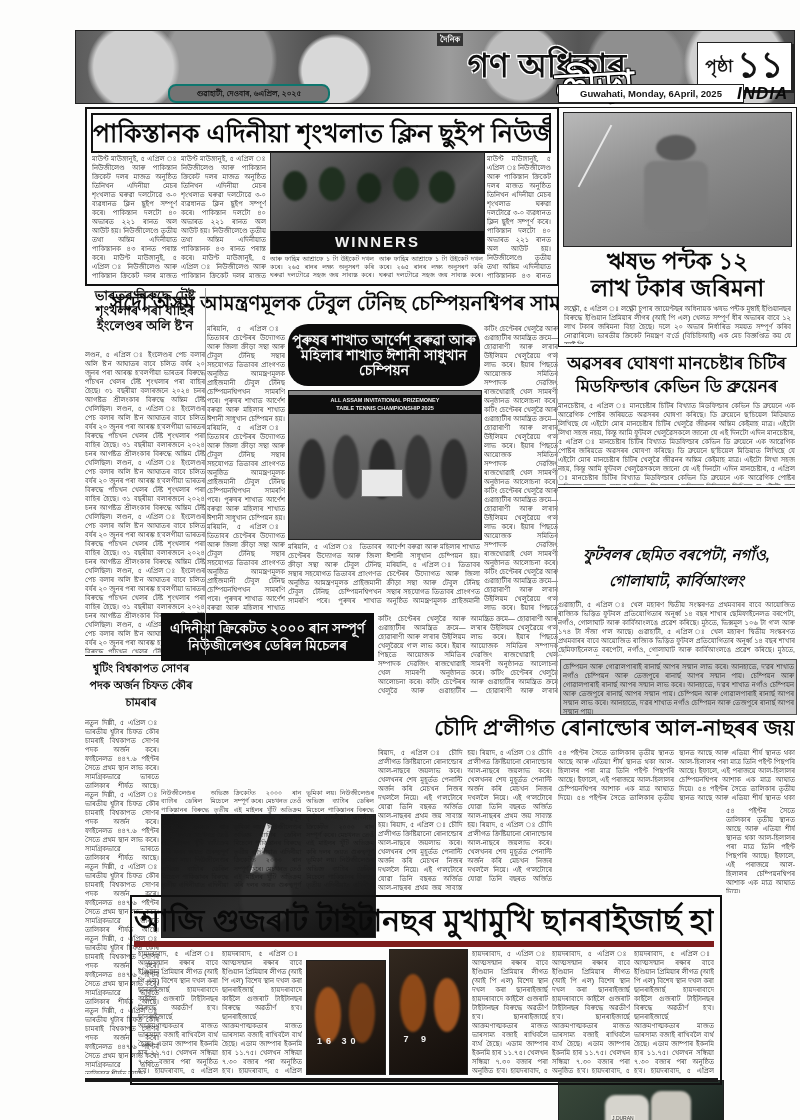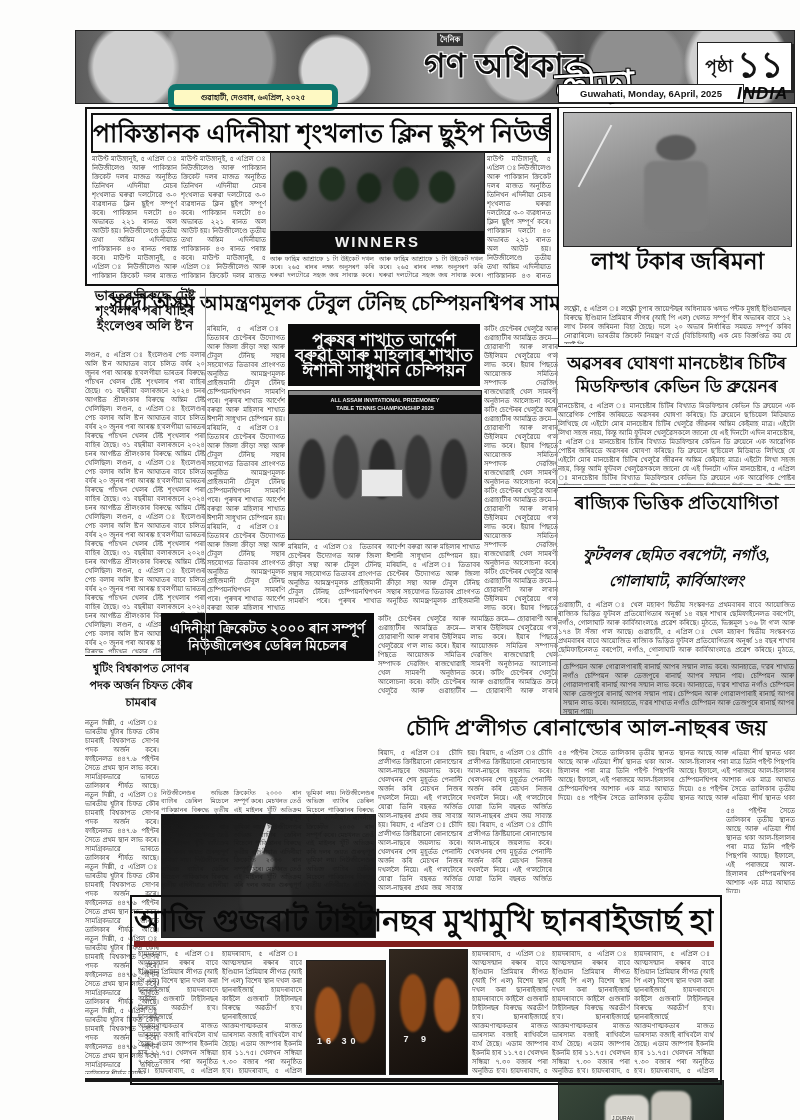--- a/index.html
+++ b/index.html
@@ -23,32 +23,32 @@
       radial-gradient(circle at 8% 50%, #cfcfcf 0 6%, transparent 7%),
       radial-gradient(circle at 20% 40%, #9a9a9a 0 9%, transparent 10%),
       radial-gradient(circle at 36% 55%, #d8d8d8 0 7%, transparent 8%),
       radial-gradient(circle at 62% 45%, #bdbdbd 0 8%, transparent 9%),
       radial-gradient(circle at 78% 50%, #8f8f8f 0 8%, transparent 9%),
       radial-gradient(circle at 92% 45%, #d0d0d0 0 7%, transparent 8%),
       linear-gradient(90deg,#5c5c5c,#8a8a8a 18%,#4f4f4f 34%,#9c9c9c 52%,#565656 70%,#838383 86%,#4a4a4a);
       border:1px solid #222;}
   .outline-dark{color:#111;text-shadow:-1px -1px 0 #fff,1px -1px 0 #fff,-1px 1px 0 #fff,1px 1px 0 #fff;}
   .outline-light{color:#fff;text-shadow:-1px -1px 0 #000,1px -1px 0 #000,-1px 1px 0 #000,1px 1px 0 #000;}
-  .pill{background:#fef9c3;border:6px solid #0f766e;border-radius:8px;color:#111;
+  .pill{background:#737373;border:2px solid #0f766e;border-radius:8px;color:#111;
         display:flex;align-items:center;justify-content:center;}
   .boxed{background:#fff;border:1px solid #222;display:flex;align-items:center;justify-content:center;}
 </style>
 </head>
 <body>
 
 <div id="page">
 
   <div class="abs masthead" style="left:75px;top:30px;width:718px;height:72px;"></div>
   <div class="abs" style="left:437px;top:33px;font-size:8px;font-weight:bold;color:#fff;background:#333;padding:0 3px;">দৈনিক</div>
-  <div class="abs outline-dark" style="left:424px;top:40px;width:230px;font-size:33px;font-weight:bold;text-align:left;white-space:nowrap;">গণ অধিকাৰ</div>
+  <div class="abs outline-dark" style="left:396px;top:40px;width:230px;font-size:33px;font-weight:bold;text-align:right;white-space:nowrap;">গণ অধিকাৰ</div>
   <div class="abs outline-light" style="left:500px;top:56px;width:190px;font-size:37px;font-weight:bold;transform:rotate(-3deg);text-align:center;white-space:nowrap;">ক্ৰীড়া</div>
 
   <div class="abs boxed" style="left:697px;top:42px;width:93px;height:47px;box-shadow:2px 2px 0 #222;">
     <span style="font-size:17px;font-weight:bold;margin-right:4px;">পৃষ্ঠা</span>
     <span style="font-size:36px;font-weight:bold;">১১</span>
   </div>
 
   <div class="abs pill" style="left:168px;top:84px;width:158px;height:15px;font-size:7.5px;font-weight:bold;">গুৱাহাটী, দেওবাৰ, ৬এপ্ৰিল, ২০২৫</div>
   <div class="abs boxed" style="left:558px;top:84px;width:184px;height:17px;font-size:9.5px;font-weight:bold;">Guwahati, Monday, 6April, 2025</div>
   <div class="abs" style="left:737px;top:84px;font-size:17px;font-weight:900;font-style:italic;letter-spacing:1px;color:#0a0a0a;">INDIA</div>
@@ -69,32 +69,33 @@
     <div class="abs body-txt" style="left:400px;top:45px;width:64px;height:124px;">মাউণ্ট মাউঙ্গানুই, ৫ এপ্ৰিল ঃ নিউজীলেণ্ড আৰু পাকিস্তান ক্ৰিকেট দলৰ মাজত অনুষ্ঠিত তিনিখন এদিনীয়া মেচৰ শৃংখলাত ঘৰুৱা দলটোৱে ৩-০ ব্যৱধানত ক্লিন ছুইপ সম্পূৰ্ণ কৰে। পাকিস্তান দলটো ৪০ অভাৰত ২২১ ৰানত অল আউট হয়। নিউজীলেণ্ডে তৃতীয় তথা অন্তিম এদিনীয়াত পাকিস্তানক ৪৩ ৰানত পৰাস্ত কৰে। </div>
   </div>
 
   <div class="abs" style="left:558px;top:107px;width:237px;height:238px;border:1px solid #111;">
     <div class="abs photo" style="left:4px;top:4px;width:227px;height:133px;background:linear-gradient(160deg,#b9b9b9,#8f8f8f 40%,#6e6e6e);">
       <div class="blob" style="left:92px;top:22px;width:40px;height:26px;background:#5a5a5a;"></div>
       <div class="blob" style="left:80px;top:48px;width:64px;height:70px;background:#7d7d7d;border-radius:10px;"></div>
       <div class="abs" style="left:30px;top:8px;width:2px;height:70px;background:#e8e8e8;transform:rotate(28deg);"></div>
     </div>
     <div class="abs hl" style="left:0;top:140px;width:237px;font-size:23px;line-height:27px;">
+      <div>ঋষভ পন্টক ১২</div>
       <div>লাখ টকাৰ জৰিমনা</div>
     </div>
     <div class="abs body-txt" style="left:5px;top:196px;width:227px;height:40px;">লক্ষ্ণৌ, ৫ এপ্ৰিল ঃ লক্ষ্ণৌ চুপাৰ জায়েণ্টছৰ অধিনায়ক ঋষভ পন্টক মুম্বাই ইণ্ডিয়ানছৰ বিৰুদ্ধে ইণ্ডিয়ান প্ৰিমিয়াৰ লীগৰ (আই পি এল) খেলত সম্পূৰ্ণ ধীৰ অভাৰৰ বাবে ১২ লাখ টকাৰ জৰিমনা বিহা হৈছে। দলে ২০ অভাৰ নিৰ্ধাৰিত সময়ত সম্পূৰ্ণ কৰিব নোৱাৰিলে। ভাৰতীয় ক্ৰিকেট নিয়ন্ত্ৰণ ব'ৰ্ডে (বিচিচিআই) এক মেচ বিজ্ঞপ্তিত কয় যে আই পি </div>
   </div>
 
   <div class="abs hl" style="left:85px;top:288px;width:120px;height:58px;font-size:13px;line-height:15px;">ভাৰতৰ বিৰুদ্ধে টেষ্ট শৃংখলাৰ পৰা বাহিৰ ইংলেণ্ডৰ অলি ষ্ট'ন</div>
   <div class="abs body-txt" style="left:85px;top:350px;width:120px;height:303px;">লণ্ডন, ৫ এপ্ৰিল ঃ ইংলেণ্ডৰ পেচ বলাৰ অলি ষ্ট'ন আঘাতৰ বাবে চলিত বৰ্ষৰ ২০ জুনৰ পৰা আৰম্ভ হ'বলগীয়া ভাৰতৰ বিৰুদ্ধে পাঁচখন খেলৰ টেষ্ট শৃংখলাৰ পৰা বাহিৰ হৈছে। ৩১ বছৰীয়া বলাৰজনে ২০২৪ চনৰ আগষ্টত শ্ৰীলংকাৰ বিৰুদ্ধে অন্তিম টেষ্ট খেলিছিল। লণ্ডন, ৫ এপ্ৰিল ঃ ইংলেণ্ডৰ পেচ বলাৰ অলি ষ্ট'ন আঘাতৰ বাবে চলিত বৰ্ষৰ ২০ জুনৰ পৰা আৰম্ভ হ'বলগীয়া ভাৰতৰ বিৰুদ্ধে পাঁচখন খেলৰ টেষ্ট শৃংখলাৰ পৰা বাহিৰ হৈছে। ৩১ বছৰীয়া বলাৰজনে ২০২৪ চনৰ আগষ্টত শ্ৰীলংকাৰ বিৰুদ্ধে অন্তিম টেষ্ট খেলিছিল। লণ্ডন, ৫ এপ্ৰিল ঃ ইংলেণ্ডৰ পেচ বলাৰ অলি ষ্ট'ন আঘাতৰ বাবে চলিত বৰ্ষৰ ২০ জুনৰ পৰা আৰম্ভ হ'বলগীয়া ভাৰতৰ বিৰুদ্ধে পাঁচখন খেলৰ টেষ্ট শৃংখলাৰ পৰা বাহিৰ হৈছে। ৩১ বছৰীয়া বলাৰজনে ২০২৪ চনৰ আগষ্টত শ্ৰীলংকাৰ বিৰুদ্ধে অন্তিম টেষ্ট খেলিছিল। লণ্ডন, ৫ এপ্ৰিল ঃ ইংলেণ্ডৰ পেচ বলাৰ অলি ষ্ট'ন আঘাতৰ বাবে চলিত বৰ্ষৰ ২০ জুনৰ পৰা আৰম্ভ হ'বলগীয়া ভাৰতৰ বিৰুদ্ধে পাঁচখন খেলৰ টেষ্ট শৃংখলাৰ পৰা বাহিৰ হৈছে। ৩১ বছৰীয়া বলাৰজনে ২০২৪ চনৰ আগষ্টত শ্ৰীলংকাৰ বিৰুদ্ধে অন্তিম টেষ্ট খেলিছিল। লণ্ডন, ৫ এপ্ৰিল ঃ ইংলেণ্ডৰ পেচ বলাৰ অলি ষ্ট'ন আঘাতৰ বাবে চলিত বৰ্ষৰ ২০ জুনৰ পৰা আৰম্ভ হ'বলগীয়া ভাৰতৰ বিৰুদ্ধে পাঁচখন খেলৰ টেষ্ট শৃংখলাৰ পৰা বাহিৰ হৈছে। ৩১ বছৰীয়া বলাৰজনে ২০২৪ চনৰ আগষ্টত শ্ৰীলংকাৰ বিৰুদ্ধে অন্তিম টেষ্ট খেলিছিল। লণ্ডন, ৫ এপ্ৰিল ঃ ইংলেণ্ডৰ পেচ বলাৰ অলি ষ্ট'ন আঘাতৰ বাবে চলিত বৰ্ষৰ ২০ জুনৰ পৰা আৰম্ভ হ'বলগীয়া ভাৰতৰ বিৰুদ্ধে পাঁচখন খেলৰ টেষ্ট শৃংখলাৰ পৰা বাহিৰ হৈছে। ৩১ বছৰীয়া বলাৰজনে ২০২৪ চনৰ আগষ্টত শ্ৰীলংকাৰ বিৰুদ্ধে অন্তিম টেষ্ট খেলিছিল। </div>
   <div class="abs rule" style="left:85px;top:655px;width:120px;height:1px;"></div>
 
   <div class="abs hl" style="left:110px;top:288px;width:448px;height:30px;font-size:20px;line-height:30px;white-space:nowrap;overflow:hidden;">সদৌ অসম আমন্ত্ৰণমূলক টেবুল টেনিছ চেম্পিয়নশ্বিপৰ সামৰণি</div>
   <div class="abs body-txt" style="left:207px;top:324px;width:78px;height:286px;">মৰিয়নি, ৫ এপ্ৰিল ঃ তিতাবৰ চেণ্টেৰৰ উদ্যোগত আৰু জিলা ক্ৰীড়া সন্থা আৰু টেবুল টেনিছ সন্থাৰ সহযোগত তিতাবৰ প্ৰাংগণত অনুষ্ঠিত আমন্ত্ৰণমূলক প্ৰাইজমানী টেবুল টেনিছ চেম্পিয়নশ্বিপখন সামৰণি পৰে। পুৰুষৰ শাখাত আৰ্ণেশ বৰুৱা আৰু মহিলাৰ শাখাত ঈশানী সাধুখান চেম্পিয়ন হয়। মৰিয়নি, ৫ এপ্ৰিল ঃ তিতাবৰ চেণ্টেৰৰ উদ্যোগত আৰু জিলা ক্ৰীড়া সন্থা আৰু টেবুল টেনিছ সন্থাৰ সহযোগত তিতাবৰ প্ৰাংগণত অনুষ্ঠিত আমন্ত্ৰণমূলক প্ৰাইজমানী টেবুল টেনিছ চেম্পিয়নশ্বিপখন সামৰণি পৰে। পুৰুষৰ শাখাত আৰ্ণেশ বৰুৱা আৰু মহিলাৰ শাখাত ঈশানী সাধুখান চেম্পিয়ন হয়। মৰিয়নি, ৫ এপ্ৰিল ঃ তিতাবৰ চেণ্টেৰৰ উদ্যোগত আৰু জিলা ক্ৰীড়া সন্থা আৰু টেবুল টেনিছ সন্থাৰ সহযোগত তিতাবৰ প্ৰাংগণত অনুষ্ঠিত আমন্ত্ৰণমূলক প্ৰাইজমানী টেবুল টেনিছ চেম্পিয়নশ্বিপখন সামৰণি পৰে। পুৰুষৰ শাখাত আৰ্ণেশ বৰুৱা আৰু মহিলাৰ শাখাত ঈশানী সাধুখান চেম্পিয়ন হয়। </div>
-  <div class="abs blackbox" style="left:288px;top:324px;width:192px;height:62px;font-size:17px;line-height:15px;">পুৰুষৰ শাখাত আৰ্ণেশ বৰুৱা আৰু মহিলাৰ শাখাত ঈশানী সাধুখান চেম্পিয়ন</div>
+  <div class="abs blackbox" style="left:288px;top:324px;width:192px;height:62px;font-size:14px;line-height:15px;border-radius:20px;">পুৰুষৰ শাখাত আৰ্ণেশ বৰুৱা আৰু মহিলাৰ শাখাত ঈশানী সাধুখান চেম্পিয়ন</div>
   <div class="abs photo" style="left:288px;top:390px;width:192px;height:148px;background:linear-gradient(170deg,#8a8a8a,#5f5f5f 55%,#474747);">
     <div class="banner" style="top:4px;height:18px;font-size:5.5px;line-height:8px;padding-top:1px;">
       <div>ALL ASSAM INVITATIONAL PRIZEMONEY</div>
       <div>TABLE TENNIS CHAMPIONSHIP 2025</div>
     </div>
     <div class="blob" style="left:10px;top:48px;width:26px;height:60px;background:#2f2f2f;"></div>
     <div class="blob" style="left:44px;top:44px;width:26px;height:64px;background:#3a3a3a;"></div>
     <div class="blob" style="left:80px;top:48px;width:26px;height:60px;background:#2c2c2c;"></div>
     <div class="blob" style="left:116px;top:44px;width:26px;height:64px;background:#383838;"></div>
     <div class="blob" style="left:152px;top:48px;width:26px;height:60px;background:#303030;"></div>
@@ -102,38 +103,37 @@
   </div>
   <div class="abs body-txt cols2" style="left:288px;top:542px;width:192px;height:66px;">মৰিয়নি, ৫ এপ্ৰিল ঃ তিতাবৰ চেণ্টেৰৰ উদ্যোগত আৰু জিলা ক্ৰীড়া সন্থা আৰু টেবুল টেনিছ সন্থাৰ সহযোগত তিতাবৰ প্ৰাংগণত অনুষ্ঠিত আমন্ত্ৰণমূলক প্ৰাইজমানী টেবুল টেনিছ চেম্পিয়নশ্বিপখন সামৰণি পৰে। পুৰুষৰ শাখাত আৰ্ণেশ বৰুৱা আৰু মহিলাৰ শাখাত ঈশানী সাধুখান চেম্পিয়ন হয়। মৰিয়নি, ৫ এপ্ৰিল ঃ তিতাবৰ চেণ্টেৰৰ উদ্যোগত আৰু জিলা ক্ৰীড়া সন্থা আৰু টেবুল টেনিছ সন্থাৰ সহযোগত তিতাবৰ প্ৰাংগণত অনুষ্ঠিত আমন্ত্ৰণমূলক প্ৰাইজমানী টেবুল টেনিছ চেম্পিয়নশ্বিপখন সামৰণি পৰে। পুৰুষৰ শাখাত আৰ্ণেশ বৰুৱা আৰু মহিলাৰ শাখাত ঈশানী সাধুখান চেম্পিয়ন হয়। </div>
   <div class="abs body-txt" style="left:484px;top:324px;width:74px;height:286px;">কটিং চেণ্টেৰৰ খেলুৱৈ আৰু গুৱাহাটীৰ আমন্ত্ৰিত ক্ৰমে— হোৱাৰাণী আৰু ল'ৰাৰ উইলিয়ম খেলুৱৈয়ে গ'ল লাভ কৰে। ইয়াৰ পিছতে আয়োজক সমিতিৰ সম্পাদক দেৱজিৎ ৰাজখোৱাই খেল সামৰণী অনুষ্ঠানত আলোচনা কৰে। কটিং চেণ্টেৰৰ খেলুৱৈ আৰু গুৱাহাটীৰ আমন্ত্ৰিত ক্ৰমে— হোৱাৰাণী আৰু ল'ৰাৰ উইলিয়ম খেলুৱৈয়ে গ'ল লাভ কৰে। ইয়াৰ পিছতে আয়োজক সমিতিৰ সম্পাদক দেৱজিৎ ৰাজখোৱাই খেল সামৰণী অনুষ্ঠানত আলোচনা কৰে। কটিং চেণ্টেৰৰ খেলুৱৈ আৰু গুৱাহাটীৰ আমন্ত্ৰিত ক্ৰমে— হোৱাৰাণী আৰু ল'ৰাৰ উইলিয়ম খেলুৱৈয়ে গ'ল লাভ কৰে। ইয়াৰ পিছতে আয়োজক সমিতিৰ সম্পাদক দেৱজিৎ ৰাজখোৱাই খেল সামৰণী অনুষ্ঠানত আলোচনা কৰে। কটিং চেণ্টেৰৰ খেলুৱৈ আৰু গুৱাহাটীৰ আমন্ত্ৰিত ক্ৰমে— হোৱাৰাণী আৰু ল'ৰাৰ উইলিয়ম খেলুৱৈয়ে গ'ল লাভ কৰে। ইয়াৰ পিছতে আয়োজক সমিতিৰ সম্পাদক দেৱজিৎ ৰাজখোৱাই খেল সামৰণী অনুষ্ঠানত আলোচনা কৰে। </div>
   <div class="abs body-txt cols2" style="left:378px;top:614px;width:180px;height:82px;">কটিং চেণ্টেৰৰ খেলুৱৈ আৰু গুৱাহাটীৰ আমন্ত্ৰিত ক্ৰমে— হোৱাৰাণী আৰু ল'ৰাৰ উইলিয়ম খেলুৱৈয়ে গ'ল লাভ কৰে। ইয়াৰ পিছতে আয়োজক সমিতিৰ সম্পাদক দেৱজিৎ ৰাজখোৱাই খেল সামৰণী অনুষ্ঠানত আলোচনা কৰে। কটিং চেণ্টেৰৰ খেলুৱৈ আৰু গুৱাহাটীৰ আমন্ত্ৰিত ক্ৰমে— হোৱাৰাণী আৰু ল'ৰাৰ উইলিয়ম খেলুৱৈয়ে গ'ল লাভ কৰে। ইয়াৰ পিছতে আয়োজক সমিতিৰ সম্পাদক দেৱজিৎ ৰাজখোৱাই খেল সামৰণী অনুষ্ঠানত আলোচনা কৰে। কটিং চেণ্টেৰৰ খেলুৱৈ আৰু গুৱাহাটীৰ আমন্ত্ৰিত ক্ৰমে— হোৱাৰাণী আৰু ল'ৰাৰ উইলিয়ম খেলুৱৈয়ে গ'ল লাভ কৰে। ইয়াৰ পিছতে আয়োজক সমিতিৰ সম্পাদক দেৱজিৎ ৰাজখোৱাই খেল সামৰণী অনুষ্ঠানত আলোচনা কৰে। </div>
 
   <div class="abs hl" style="left:558px;top:352px;width:237px;height:46px;font-size:17px;line-height:23px;">অৱসৰৰ ঘোষণা মানচেষ্টাৰ চিটিৰ মিডফিল্ডাৰ কেভিন ডি ব্ৰুয়েনৰ</div>
   <div class="abs body-txt" style="left:558px;top:401px;width:237px;height:84px;">মানচেষ্টাৰ, ৫ এপ্ৰিল ঃ মানচেষ্টাৰ চিটিৰ বিখ্যাত মিডফিল্ডাৰ কেভিন ডি ব্ৰুয়েনে এক আৱেগিক পোষ্টৰ জৰিয়তে অৱসৰৰ ঘোষণা কৰিছে। ডি ব্ৰুয়েনে ছ'চিয়েল মিডিয়াত লিখিছে যে এইটো মোৰ মানচেষ্টাৰ চিটিৰ খেলুৱৈ জীৱনৰ অন্তিম কেইমাহ মাত্ৰ। এইটো লিখা সহজ নহয়, কিন্তু আমি ফুটবল খেলুৱৈসকলে জানো যে এই দিনটো এদিন মানচেষ্টাৰ, ৫ এপ্ৰিল ঃ মানচেষ্টাৰ চিটিৰ বিখ্যাত মিডফিল্ডাৰ কেভিন ডি ব্ৰুয়েনে এক আৱেগিক পোষ্টৰ জৰিয়তে অৱসৰৰ ঘোষণা কৰিছে। ডি ব্ৰুয়েনে ছ'চিয়েল মিডিয়াত লিখিছে যে এইটো মোৰ মানচেষ্টাৰ চিটিৰ খেলুৱৈ জীৱনৰ অন্তিম কেইমাহ মাত্ৰ। এইটো লিখা সহজ নহয়, কিন্তু আমি ফুটবল খেলুৱৈসকলে জানো যে এই দিনটো এদিন মানচেষ্টাৰ, ৫ এপ্ৰিল ঃ মানচেষ্টাৰ চিটিৰ বিখ্যাত মিডফিল্ডাৰ কেভিন ডি ব্ৰুয়েনে এক আৱেগিক পোষ্টৰ জৰিয়তে অৱসৰৰ ঘোষণা কৰিছে। ডি ব্ৰুয়েনে ছ'চিয়েল মিডিয়াত লিখিছে যে এইটো মোৰ মানচেষ্টাৰ চিটিৰ খেলুৱৈ জীৱনৰ অন্তিম কেইমাহ মাত্ৰ। এইটো লিখা সহজ নহয়, কিন্তু আমি ফুটবল খেলুৱৈসকলে জানো যে এই দিনটো এদিন </div>
   <div class="abs rule" style="left:558px;top:487px;width:237px;height:1px;"></div>
 
   <div class="abs hl" style="left:558px;top:491px;width:237px;font-size:18px;line-height:24px;">
-    <div>ৰাজ্যিক ভিত্তিক প্ৰতিযোগিতা</div>
   </div>
   <div class="abs hl" style="left:558px;top:542px;width:237px;height:54px;font-size:15px;line-height:26px;font-style:italic;">ফুটবলৰ ছেমিত বৰপেটা, নগাঁও, গোলাঘাট, কাৰ্বিআংলং</div>
   <div class="abs body-txt" style="left:558px;top:600px;width:237px;height:56px;">গুৱাহাটী, ৫ এপ্ৰিল ঃ খেল মহাৰণ দ্বিতীয় সংস্কৰণত প্ৰথমবাৰৰ বাবে আয়োজিত ৰাজ্যিক ভিত্তিত ফুটবল প্ৰতিযোগিতাৰ অনূৰ্ধ্ব ১৪ বছৰ শাখাৰ ছেমিফাইনেলত বৰপেটা, নগাঁও, গোলাঘাট আৰু কাৰ্বিআংলঙে প্ৰৱেশ কৰিছে। মুঠতে, ভিক্সমূল ১০৬ টা গ'ল আৰু ১৭৪ টা সঁজা গ'ল আছে। গুৱাহাটী, ৫ এপ্ৰিল ঃ খেল মহাৰণ দ্বিতীয় সংস্কৰণত প্ৰথমবাৰৰ বাবে আয়োজিত ৰাজ্যিক ভিত্তিত ফুটবল প্ৰতিযোগিতাৰ অনূৰ্ধ্ব ১৪ বছৰ শাখাৰ ছেমিফাইনেলত বৰপেটা, নগাঁও, গোলাঘাট আৰু কাৰ্বিআংলঙে প্ৰৱেশ কৰিছে। মুঠতে, ভিক্সমূল ১০৬ টা গ'ল আৰু ১৭৪ টা সঁজা গ'ল আছে। </div>
   <div class="abs body-txt" style="left:560px;top:659px;width:231px;height:50px;background:#cccccc;border:1px solid #555;padding:2px;">চেম্পিয়ন আৰু গোৱালপাৰাই ৰানাৰ্ছ আপৰ সন্মান লাভ কৰে। আনহাতে, দ'ৱৰ শাখাত নগাঁও চেম্পিয়ন আৰু তেজপুৰে ৰানাৰ্ছ আপৰ সন্মান পায়। চেম্পিয়ন আৰু গোৱালপাৰাই ৰানাৰ্ছ আপৰ সন্মান লাভ কৰে। আনহাতে, দ'ৱৰ শাখাত নগাঁও চেম্পিয়ন আৰু তেজপুৰে ৰানাৰ্ছ আপৰ সন্মান পায়। চেম্পিয়ন আৰু গোৱালপাৰাই ৰানাৰ্ছ আপৰ সন্মান লাভ কৰে। আনহাতে, দ'ৱৰ শাখাত নগাঁও চেম্পিয়ন আৰু তেজপুৰে ৰানাৰ্ছ আপৰ সন্মান পায়। </div>
 
   <div class="abs blackbox" style="left:161px;top:613px;width:213px;height:48px;font-size:13.5px;line-height:17px;">এদিনীয়া ক্ৰিকেটত ২০০০ ৰান সম্পূৰ্ণ নিউজীলেণ্ডৰ ডেৰিল মিচেলৰ</div>
   <div class="abs photo" style="left:161px;top:664px;width:213px;height:122px;background:linear-gradient(150deg,#161616,#2b2b2b 55%,#0e0e0e);">
     <div class="abs" style="left:96px;top:8px;width:6px;height:52px;background:#d8d8d8;transform:rotate(18deg);"></div>
     <div class="blob" style="left:78px;top:52px;width:52px;height:60px;background:#303030;"></div>
     <div class="blob" style="left:90px;top:38px;width:22px;height:20px;background:#6b6b6b;"></div>
   </div>
   <div class="abs body-txt cols3" style="left:161px;top:789px;width:213px;height:102px;font-size:6.3px;line-height:8.4px;">নিউজীলেণ্ডৰ অভিজ্ঞ ব্যাটাৰ ডেৰিল মিচেলে পাকিস্তানৰ বিৰুদ্ধে তৃতীয় এদিনীয়াত এদিনীয়া ক্ৰিকেটত ২০০০ ৰান সম্পূৰ্ণ কৰে। মেচখনত তেওঁ এই মাইলৰ খুঁটি অতিক্ৰম কৰি দলৰ জয়ত গুৰুত্বপূৰ্ণ ভূমিকা লয়। নিউজীলেণ্ডৰ অভিজ্ঞ ব্যাটাৰ ডেৰিল মিচেলে পাকিস্তানৰ বিৰুদ্ধে তৃতীয় এদিনীয়াত এদিনীয়া ক্ৰিকেটত ২০০০ ৰান সম্পূৰ্ণ কৰে। মেচখনত তেওঁ এই মাইলৰ খুঁটি অতিক্ৰম কৰি দলৰ জয়ত গুৰুত্বপূৰ্ণ ভূমিকা লয়। নিউজীলেণ্ডৰ অভিজ্ঞ ব্যাটাৰ ডেৰিল মিচেলে পাকিস্তানৰ বিৰুদ্ধে তৃতীয় এদিনীয়াত এদিনীয়া ক্ৰিকেটত ২০০০ ৰান সম্পূৰ্ণ কৰে। মেচখনত তেওঁ এই মাইলৰ খুঁটি অতিক্ৰম কৰি দলৰ জয়ত গুৰুত্বপূৰ্ণ ভূমিকা লয়। নিউজীলেণ্ডৰ অভিজ্ঞ ব্যাটাৰ ডেৰিল মিচেলে পাকিস্তানৰ বিৰুদ্ধে তৃতীয় এদিনীয়াত এদিনীয়া ক্ৰিকেটত ২০০০ ৰান সম্পূৰ্ণ কৰে। মেচখনত তেওঁ এই মাইলৰ খুঁটি অতিক্ৰম কৰি দলৰ জয়ত গুৰুত্বপূৰ্ণ ভূমিকা লয়। নিউজীলেণ্ডৰ অভিজ্ঞ ব্যাটাৰ ডেৰিল মিচেলে পাকিস্তানৰ বিৰুদ্ধে তৃতীয় এদিনীয়াত এদিনীয়া ক্ৰিকেটত ২০০০ ৰান সম্পূৰ্ণ কৰে। মেচখনত তেওঁ এই মাইলৰ খুঁটি অতিক্ৰম কৰি দলৰ জয়ত গুৰুত্বপূৰ্ণ ভূমিকা লয়। </div>
 
   <div class="abs hl" style="left:85px;top:660px;width:112px;height:54px;font-size:11px;line-height:17px;">শ্বুটিং বিশ্বকাপত সোণৰ পদক অৰ্জন চিফত কৌৰ চামৰাৰ</div>
   <div class="abs body-txt" style="left:85px;top:718px;width:74px;height:356px;">নতুন দিল্লী, ৫ এপ্ৰিল ঃ ভাৰতীয় শ্বুটাৰ চিফত কৌৰ চামৰাই বিশ্বকাপত সোণৰ পদক অৰ্জন কৰে। ফাইনেলত ৪৪৭.৬ পইণ্টৰ সৈতে প্ৰথম স্থান লাভ কৰে। সামগ্ৰিকভাৱে ভাৰতে তালিকাৰ শীৰ্ষত আছে। নতুন দিল্লী, ৫ এপ্ৰিল ঃ ভাৰতীয় শ্বুটাৰ চিফত কৌৰ চামৰাই বিশ্বকাপত সোণৰ পদক অৰ্জন কৰে। ফাইনেলত ৪৪৭.৬ পইণ্টৰ সৈতে প্ৰথম স্থান লাভ কৰে। সামগ্ৰিকভাৱে ভাৰতে তালিকাৰ শীৰ্ষত আছে। নতুন দিল্লী, ৫ এপ্ৰিল ঃ ভাৰতীয় শ্বুটাৰ চিফত কৌৰ চামৰাই বিশ্বকাপত সোণৰ পদক অৰ্জন কৰে। ফাইনেলত ৪৪৭.৬ পইণ্টৰ সৈতে প্ৰথম স্থান লাভ কৰে। সামগ্ৰিকভাৱে ভাৰতে তালিকাৰ শীৰ্ষত আছে। নতুন দিল্লী, ৫ এপ্ৰিল ঃ ভাৰতীয় শ্বুটাৰ চিফত কৌৰ চামৰাই বিশ্বকাপত সোণৰ পদক অৰ্জন কৰে। ফাইনেলত ৪৪৭.৬ পইণ্টৰ সৈতে প্ৰথম স্থান লাভ কৰে। সামগ্ৰিকভাৱে ভাৰতে তালিকাৰ শীৰ্ষত আছে। নতুন দিল্লী, ৫ এপ্ৰিল ঃ ভাৰতীয় শ্বুটাৰ চিফত কৌৰ চামৰাই বিশ্বকাপত সোণৰ পদক অৰ্জন কৰে। ফাইনেলত ৪৪৭.৬ পইণ্টৰ সৈতে প্ৰথম স্থান লাভ কৰে। সামগ্ৰিকভাৱে ভাৰতে তালিকাৰ শীৰ্ষত আছে। </div>
 
-  <div class="abs hl" style="left:378px;top:712px;width:417px;height:32px;font-size:21px;line-height:32px;white-space:nowrap;overflow:hidden;">চৌদি প্ৰ'লীগত ৰোনাল্ডোৰ আল-নাছৰৰ জয়</div>
+  <div class="abs hl" style="left:378px;top:712px;width:417px;height:32px;font-size:21px;line-height:32px;white-space:nowrap;overflow:hidden;text-align:right;">চৌদি প্ৰ'লীগত ৰোনাল্ডোৰ আল-নাছৰৰ জয়</div>
   <div class="abs body-txt cols2" style="left:378px;top:748px;width:174px;height:145px;">ৰিয়াদ, ৫ এপ্ৰিল ঃ চৌদি প্ৰ'লীগত ক্ৰিষ্টিয়ানো ৰোনাল্ডোৰ আল-নাছৰে জয়লাভ কৰে। খেলখনৰ শেষ মুহূৰ্তত পেনাল্টি অৰ্জন কৰি মেচখন নিজৰ দখললৈ নিয়ে। এই গ'লটোৰে যোৱা তিনি বছৰত অৰ্জিত আল-নাছৰৰ প্ৰথম জয় সাব্যস্ত হয়। ৰিয়াদ, ৫ এপ্ৰিল ঃ চৌদি প্ৰ'লীগত ক্ৰিষ্টিয়ানো ৰোনাল্ডোৰ আল-নাছৰে জয়লাভ কৰে। খেলখনৰ শেষ মুহূৰ্তত পেনাল্টি অৰ্জন কৰি মেচখন নিজৰ দখললৈ নিয়ে। এই গ'লটোৰে যোৱা তিনি বছৰত অৰ্জিত আল-নাছৰৰ প্ৰথম জয় সাব্যস্ত হয়। ৰিয়াদ, ৫ এপ্ৰিল ঃ চৌদি প্ৰ'লীগত ক্ৰিষ্টিয়ানো ৰোনাল্ডোৰ আল-নাছৰে জয়লাভ কৰে। খেলখনৰ শেষ মুহূৰ্তত পেনাল্টি অৰ্জন কৰি মেচখন নিজৰ দখললৈ নিয়ে। এই গ'লটোৰে যোৱা তিনি বছৰত অৰ্জিত আল-নাছৰৰ প্ৰথম জয় সাব্যস্ত হয়। ৰিয়াদ, ৫ এপ্ৰিল ঃ চৌদি প্ৰ'লীগত ক্ৰিষ্টিয়ানো ৰোনাল্ডোৰ আল-নাছৰে জয়লাভ কৰে। খেলখনৰ শেষ মুহূৰ্তত পেনাল্টি অৰ্জন কৰি মেচখন নিজৰ দখললৈ নিয়ে। এই গ'লটোৰে যোৱা তিনি বছৰত অৰ্জিত আল-নাছৰৰ প্ৰথম জয় সাব্যস্ত হয়। </div>
   <div class="abs body-txt cols2" style="left:558px;top:748px;width:237px;height:56px;">৫৪ পইণ্টৰ সৈতে তালিকাৰ তৃতীয় স্থানত আছে আৰু এতিয়া শীৰ্ষ স্থানত থকা আল-হিলালৰ পৰা মাত্ৰ তিনি পইণ্ট পিছপৰি আছে। ইফালে, এই পৰাজয়ে আল-হিলালৰ চেম্পিয়নশ্বিপৰ আশাক এক মাত্ৰ আঘাত দিয়ে। ৫৪ পইণ্টৰ সৈতে তালিকাৰ তৃতীয় স্থানত আছে আৰু এতিয়া শীৰ্ষ স্থানত থকা আল-হিলালৰ পৰা মাত্ৰ তিনি পইণ্ট পিছপৰি আছে। ইফালে, এই পৰাজয়ে আল-হিলালৰ চেম্পিয়নশ্বিপৰ আশাক এক মাত্ৰ আঘাত দিয়ে। ৫৪ পইণ্টৰ সৈতে তালিকাৰ তৃতীয় স্থানত আছে আৰু এতিয়া শীৰ্ষ স্থানত থকা আল-হিলালৰ পৰা মাত্ৰ তিনি পইণ্ট পিছপৰি আছে। ইফালে, এই পৰাজয়ে আল-হিলালৰ চেম্পিয়নশ্বিপৰ আশাক এক মাত্ৰ আঘাত দিয়ে। </div>
   <div class="abs photo" style="left:558px;top:806px;width:164px;height:87px;background:linear-gradient(140deg,#39483a,#24302a 60%,#151b17);">
     <div class="blob" style="left:46px;top:14px;width:44px;height:66px;background:#d6d4cd;border-radius:10px;"></div>
     <div class="blob" style="left:92px;top:10px;width:40px;height:70px;background:#c9c6bd;border-radius:10px;"></div>
     <div class="abs" style="left:52px;top:34px;font-size:5px;color:#333;background:#e9e7e0;padding:0 1px;">J.DURAN</div>
   </div>
   <div class="abs body-txt" style="left:726px;top:806px;width:69px;height:87px;">৫৪ পইণ্টৰ সৈতে তালিকাৰ তৃতীয় স্থানত আছে আৰু এতিয়া শীৰ্ষ স্থানত থকা আল-হিলালৰ পৰা মাত্ৰ তিনি পইণ্ট পিছপৰি আছে। ইফালে, এই পৰাজয়ে আল-হিলালৰ চেম্পিয়নশ্বিপৰ আশাক এক মাত্ৰ আঘাত দিয়ে। </div>
 
   <div class="abs" style="left:130px;top:895px;width:588px;height:186px;border:2px solid #111;">

